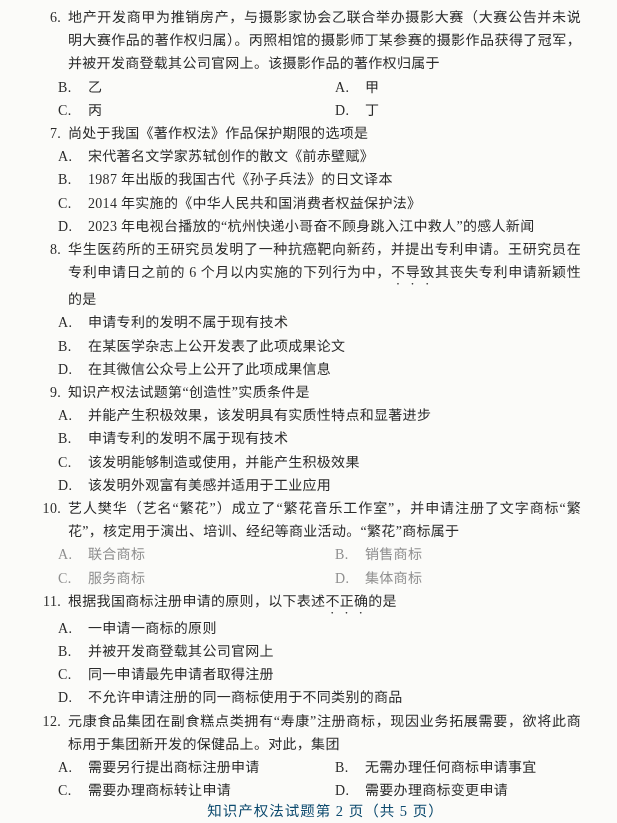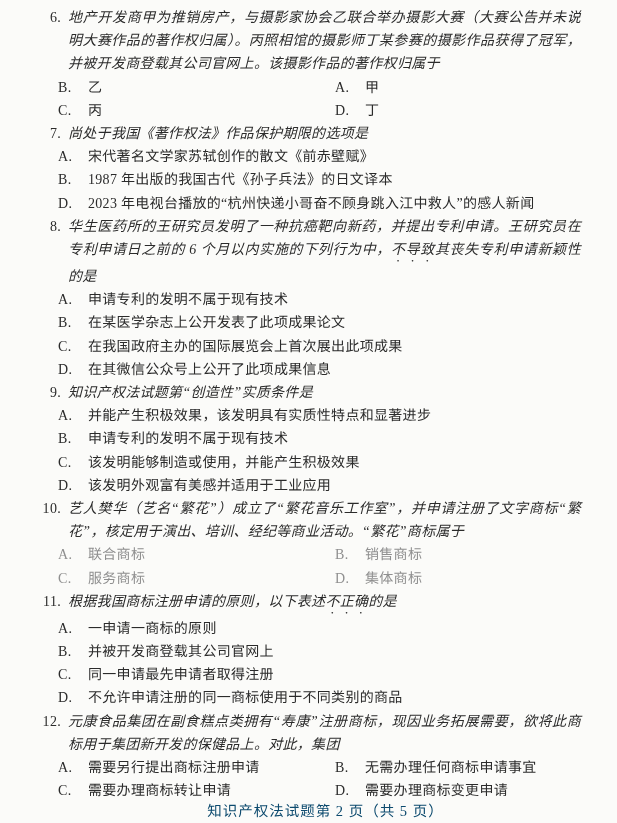--- a/index.html
+++ b/index.html
@@ -24,21 +24,20 @@
     letter-spacing: 0.3px;
   }
   .qnum {
     position: absolute; left: 0; top: 0;
     width: 61px;
     text-align: right;
   }
   .stem {
     max-width: 513px;
     text-align: justify;
-    font-style: italic;
   }
   .options { margin-left: -10px; }
   .option { white-space: nowrap; }
   .opt-label { display: inline-block; width: 30px; }
   .options.two-col {
     display: grid;
     grid-template-columns: 277px 1fr;
     max-width: 513px;
   }
   .options.muted .opt-label,
@@ -73,30 +72,30 @@
           <div class="option"><span class="opt-label">C.</span><span class="opt-text">丙</span></div>
           <div class="option"><span class="opt-label">D.</span><span class="opt-text">丁</span></div>
         </div>
       </div>
       <div class="question">
         <span class="qnum">7.</span>
         <div class="stem"><span>尚处于我国《著作权法》作品保护期限的选项是</span></div>
         <div class="options one-col">
           <div class="option"><span class="opt-label">A.</span><span class="opt-text">宋代著名文学家苏轼创作的散文《前赤壁赋》</span></div>
           <div class="option"><span class="opt-label">B.</span><span class="opt-text">1987 年出版的我国古代《孙子兵法》的日文译本</span></div>
+          <div class="option"><span class="opt-label">C.</span><span class="opt-text">2014 年实施的《中华人民共和国消费者权益保护法》</span></div>
           <div class="option"><span class="opt-label">D.</span><span class="opt-text">2023 年电视台播放的“杭州快递小哥奋不顾身跳入江中救人”的感人新闻</span></div>
         </div>
       </div>
       <div class="question">
         <span class="qnum">8.</span>
         <div class="stem"><span>华生医药所的王研究员发明了一种抗癌靶向新药，并提出专利申请。王研究员在专利申请日之前的 6 个月以内实施的下列行为中，</span><span class="emph">不导致</span><span>其丧失专利申请新颖性的是</span></div>
         <div class="options one-col">
           <div class="option"><span class="opt-label">A.</span><span class="opt-text">申请专利的发明不属于现有技术</span></div>
           <div class="option"><span class="opt-label">B.</span><span class="opt-text">在某医学杂志上公开发表了此项成果论文</span></div>
-          <div class="option"><span class="opt-label">C.</span><span class="opt-text">在我国政府主办的国际展览会上首次展出此项成果</span></div>
           <div class="option"><span class="opt-label">D.</span><span class="opt-text">在其微信公众号上公开了此项成果信息</span></div>
         </div>
       </div>
       <div class="question">
         <span class="qnum">9.</span>
         <div class="stem"><span>知识产权法试题第“创造性”实质条件是</span></div>
         <div class="options one-col">
           <div class="option"><span class="opt-label">A.</span><span class="opt-text">并能产生积极效果，该发明具有实质性特点和显著进步</span></div>
           <div class="option"><span class="opt-label">B.</span><span class="opt-text">申请专利的发明不属于现有技术</span></div>
           <div class="option"><span class="opt-label">C.</span><span class="opt-text">该发明能够制造或使用，并能产生积极效果</span></div>

